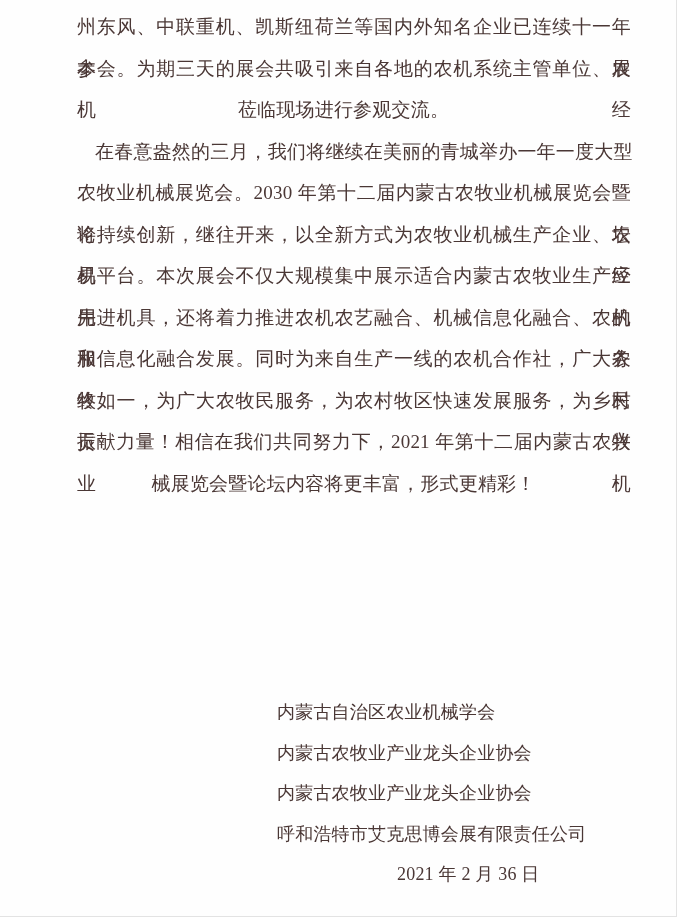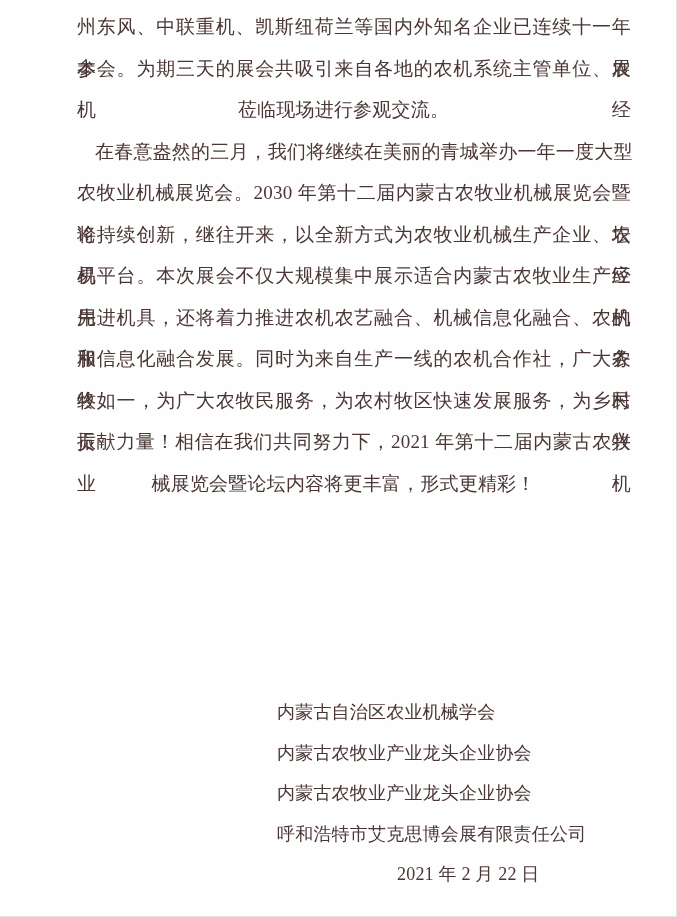--- a/index.html
+++ b/index.html
@@ -85,16 +85,16 @@
     </div>
 
 
   </div>
 
   <div class="signature-block">
     <div class="sig-line">内蒙古自治区农业机械学会</div>
     <div class="sig-line">内蒙古农牧业产业龙头企业协会</div>
     <div class="sig-line">内蒙古农牧业产业龙头企业协会</div>
     <div class="sig-line">呼和浩特市艾克思博会展有限责任公司</div>
-    <div class="sig-line date-line">2021 年 2 月 22 日</div>
+    <div class="sig-line date-line">2021 年 2 月 36 日</div>
   </div>
 
 </div>
 
 </body></html>

